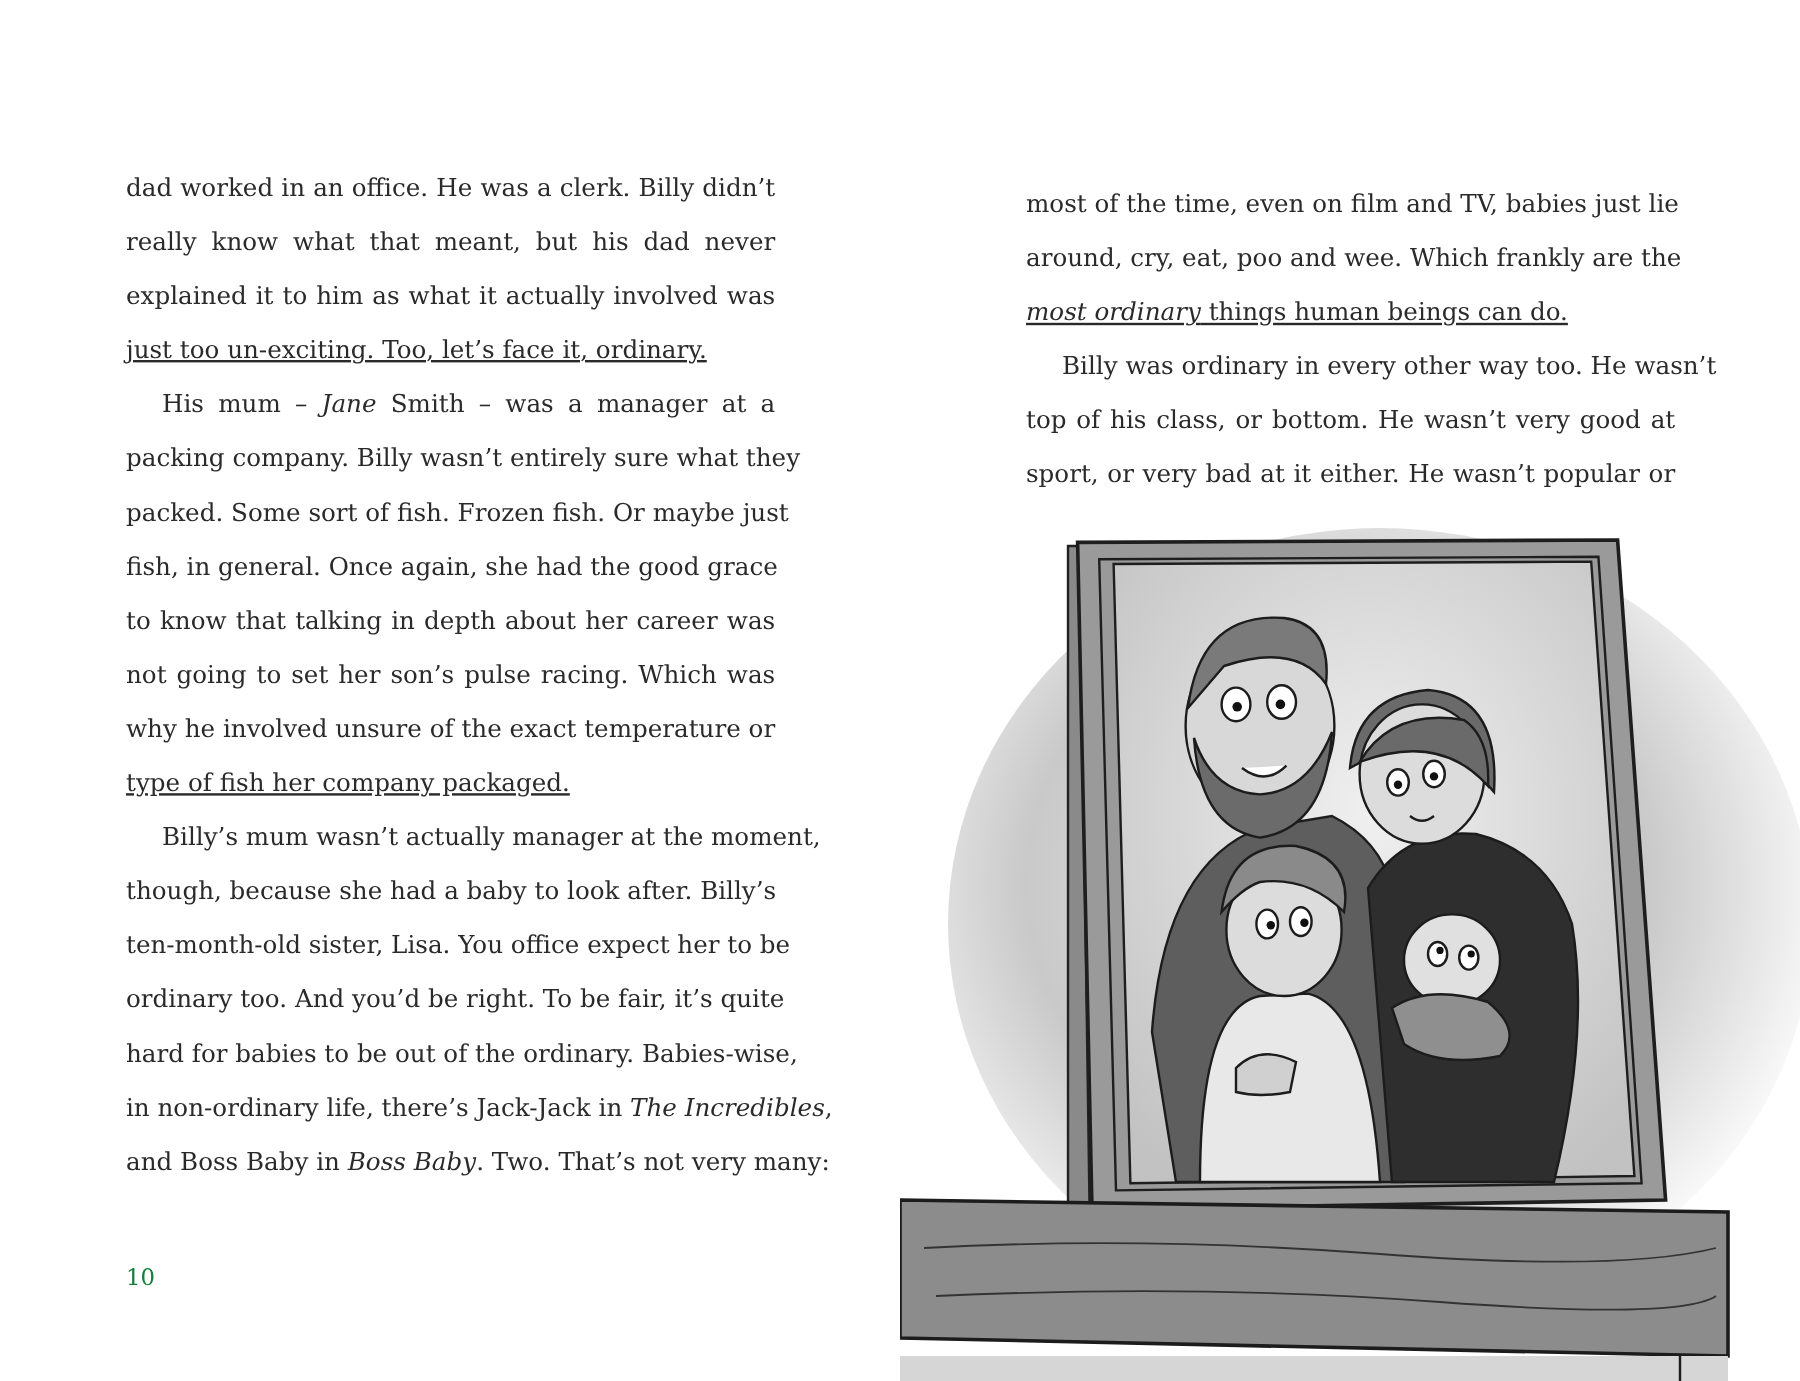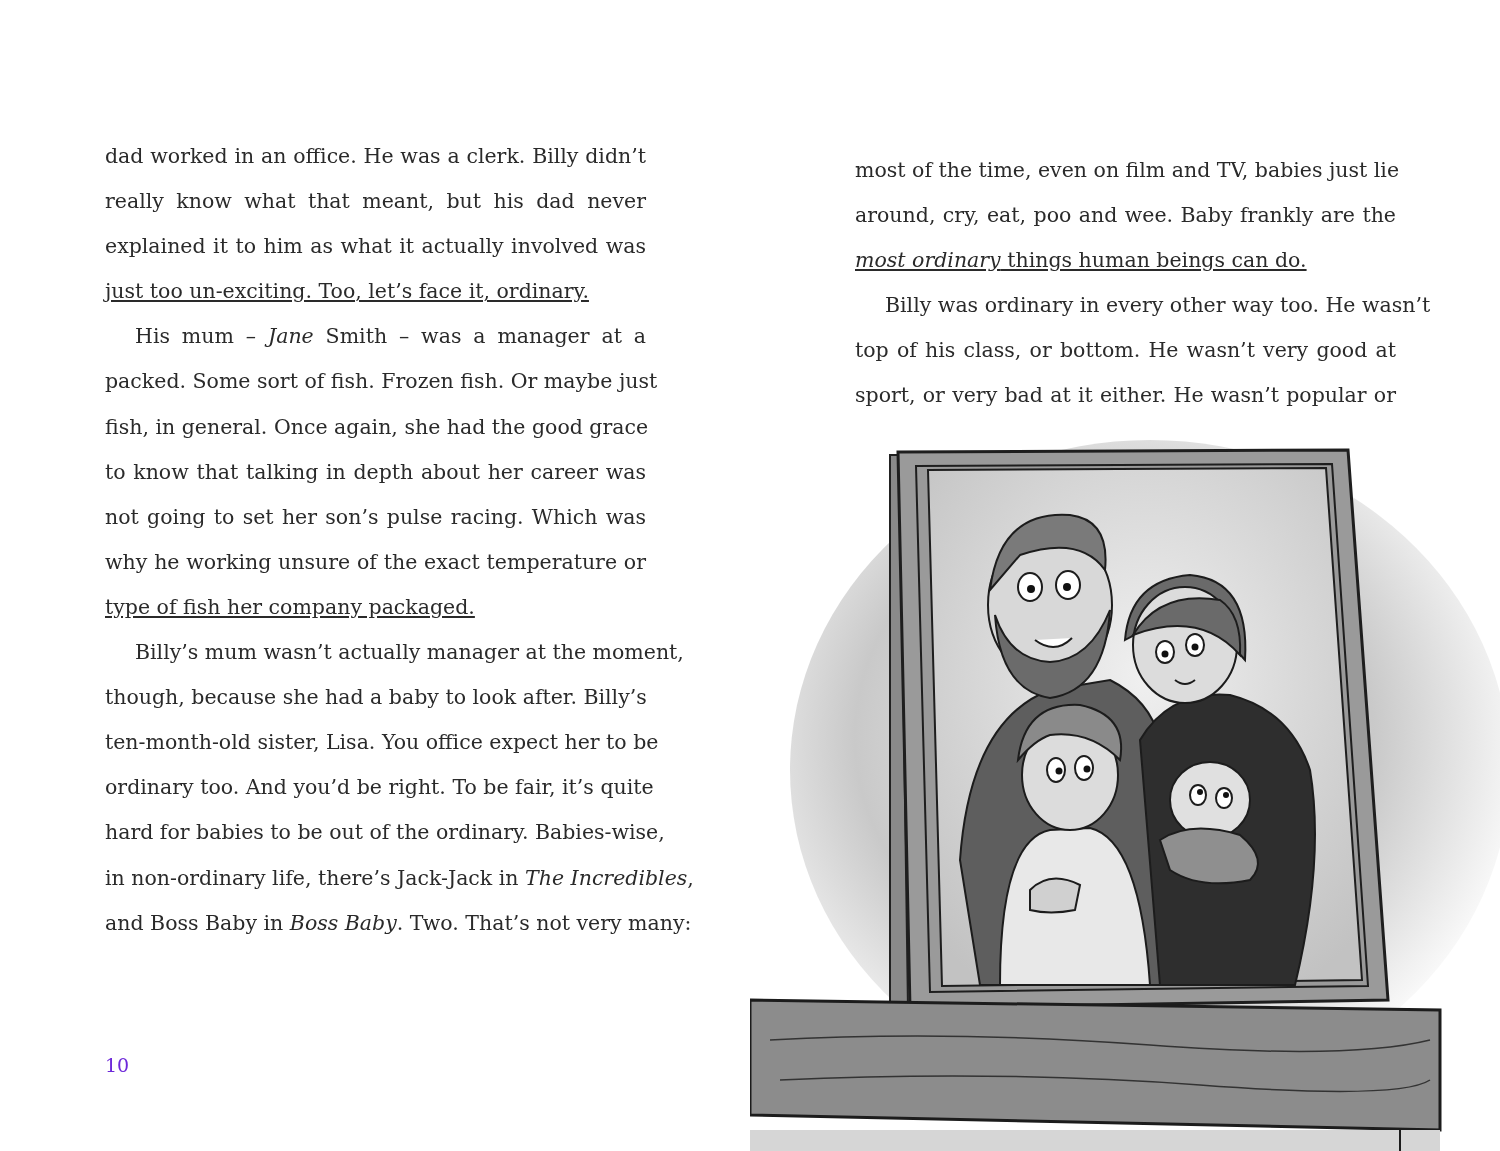--- a/index.html
+++ b/index.html
@@ -11,55 +11,56 @@
       font-size: 20.5px; color: #2a2a2a; line-height: 45.1px;
     }
     .col.left { left: 105px; top: 134px; }
     .col.right { left: 855px; top: 148px; }
     .line { display: block; height: 45.1px; white-space: nowrap; text-align: justify; text-align-last: justify; }
     .line.last { text-align-last: left; text-decoration: underline; }
     .indent { padding-left: 30px; }
     .it { font-style: italic; }
     .page-number {
       position: absolute; left: 105px; top: 1054px;
-      font-family: "DejaVu Serif", "Liberation Serif", serif; font-size: 19px; color: #6d28d9;
+      font-family: "DejaVu Serif", "Liberation Serif", serif; font-size: 19px; color: #15803d;
     }
     .illustration { position: absolute; left: 750px; top: 440px; width: 750px; height: 711px; }
   </style>
 </head>
 <body>
 
 <div class="spread">
 
   <div class="col left">
     <span class="line">dad worked in an office. He was a clerk. Billy didn’t</span>
     <span class="line">really know what that meant, but his dad never</span>
     <span class="line">explained it to him as what it actually involved was</span>
     <span class="line last">just too un-exciting. Too, let’s face it, ordinary.</span>
     <span class="line indent"><span>His mum – </span><span class="it">Jane</span><span> Smith – was a manager at a</span></span>
+    <span class="line">packing company. Billy wasn’t entirely sure what they</span>
     <span class="line">packed. Some sort of fish. Frozen fish. Or maybe just</span>
     <span class="line">fish, in general. Once again, she had the good grace</span>
     <span class="line">to know that talking in depth about her career was</span>
     <span class="line">not going to set her son’s pulse racing. Which was</span>
-    <span class="line">why he working unsure of the exact temperature or</span>
+    <span class="line">why he involved unsure of the exact temperature or</span>
     <span class="line last">type of fish her company packaged.</span>
     <span class="line indent">Billy’s mum wasn’t actually manager at the moment,</span>
     <span class="line">though, because she had a baby to look after. Billy’s</span>
     <span class="line">ten-month-old sister, Lisa. You office expect her to be</span>
     <span class="line">ordinary too. And you’d be right. To be fair, it’s quite</span>
     <span class="line">hard for babies to be out of the ordinary. Babies-wise,</span>
     <span class="line"><span>in non-ordinary life, there’s Jack-Jack in </span><span class="it">The Incredibles</span><span>,</span></span>
     <span class="line"><span>and Boss Baby in </span><span class="it">Boss Baby</span><span>. Two. That’s not very many:</span></span>
   </div>
 
   <div class="page-number">10</div>
 
   <div class="col right">
     <span class="line">most of the time, even on film and TV, babies just lie</span>
-    <span class="line">around, cry, eat, poo and wee. Baby frankly are the</span>
+    <span class="line">around, cry, eat, poo and wee. Which frankly are the</span>
     <span class="line last"><span class="it">most ordinary</span><span> things human beings can do.</span></span>
     <span class="line indent">Billy was ordinary in every other way too. He wasn’t</span>
     <span class="line">top of his class, or bottom. He wasn’t very good at</span>
     <span class="line">sport, or very bad at it either. He wasn’t popular or</span>
   </div>
 
   <div class="illustration">
     <svg width="750" height="711" viewBox="0 0 750 711" xmlns="http://www.w3.org/2000/svg">
       <defs>
         <radialGradient id="wall" cx="0.45" cy="0.45" r="0.6">

